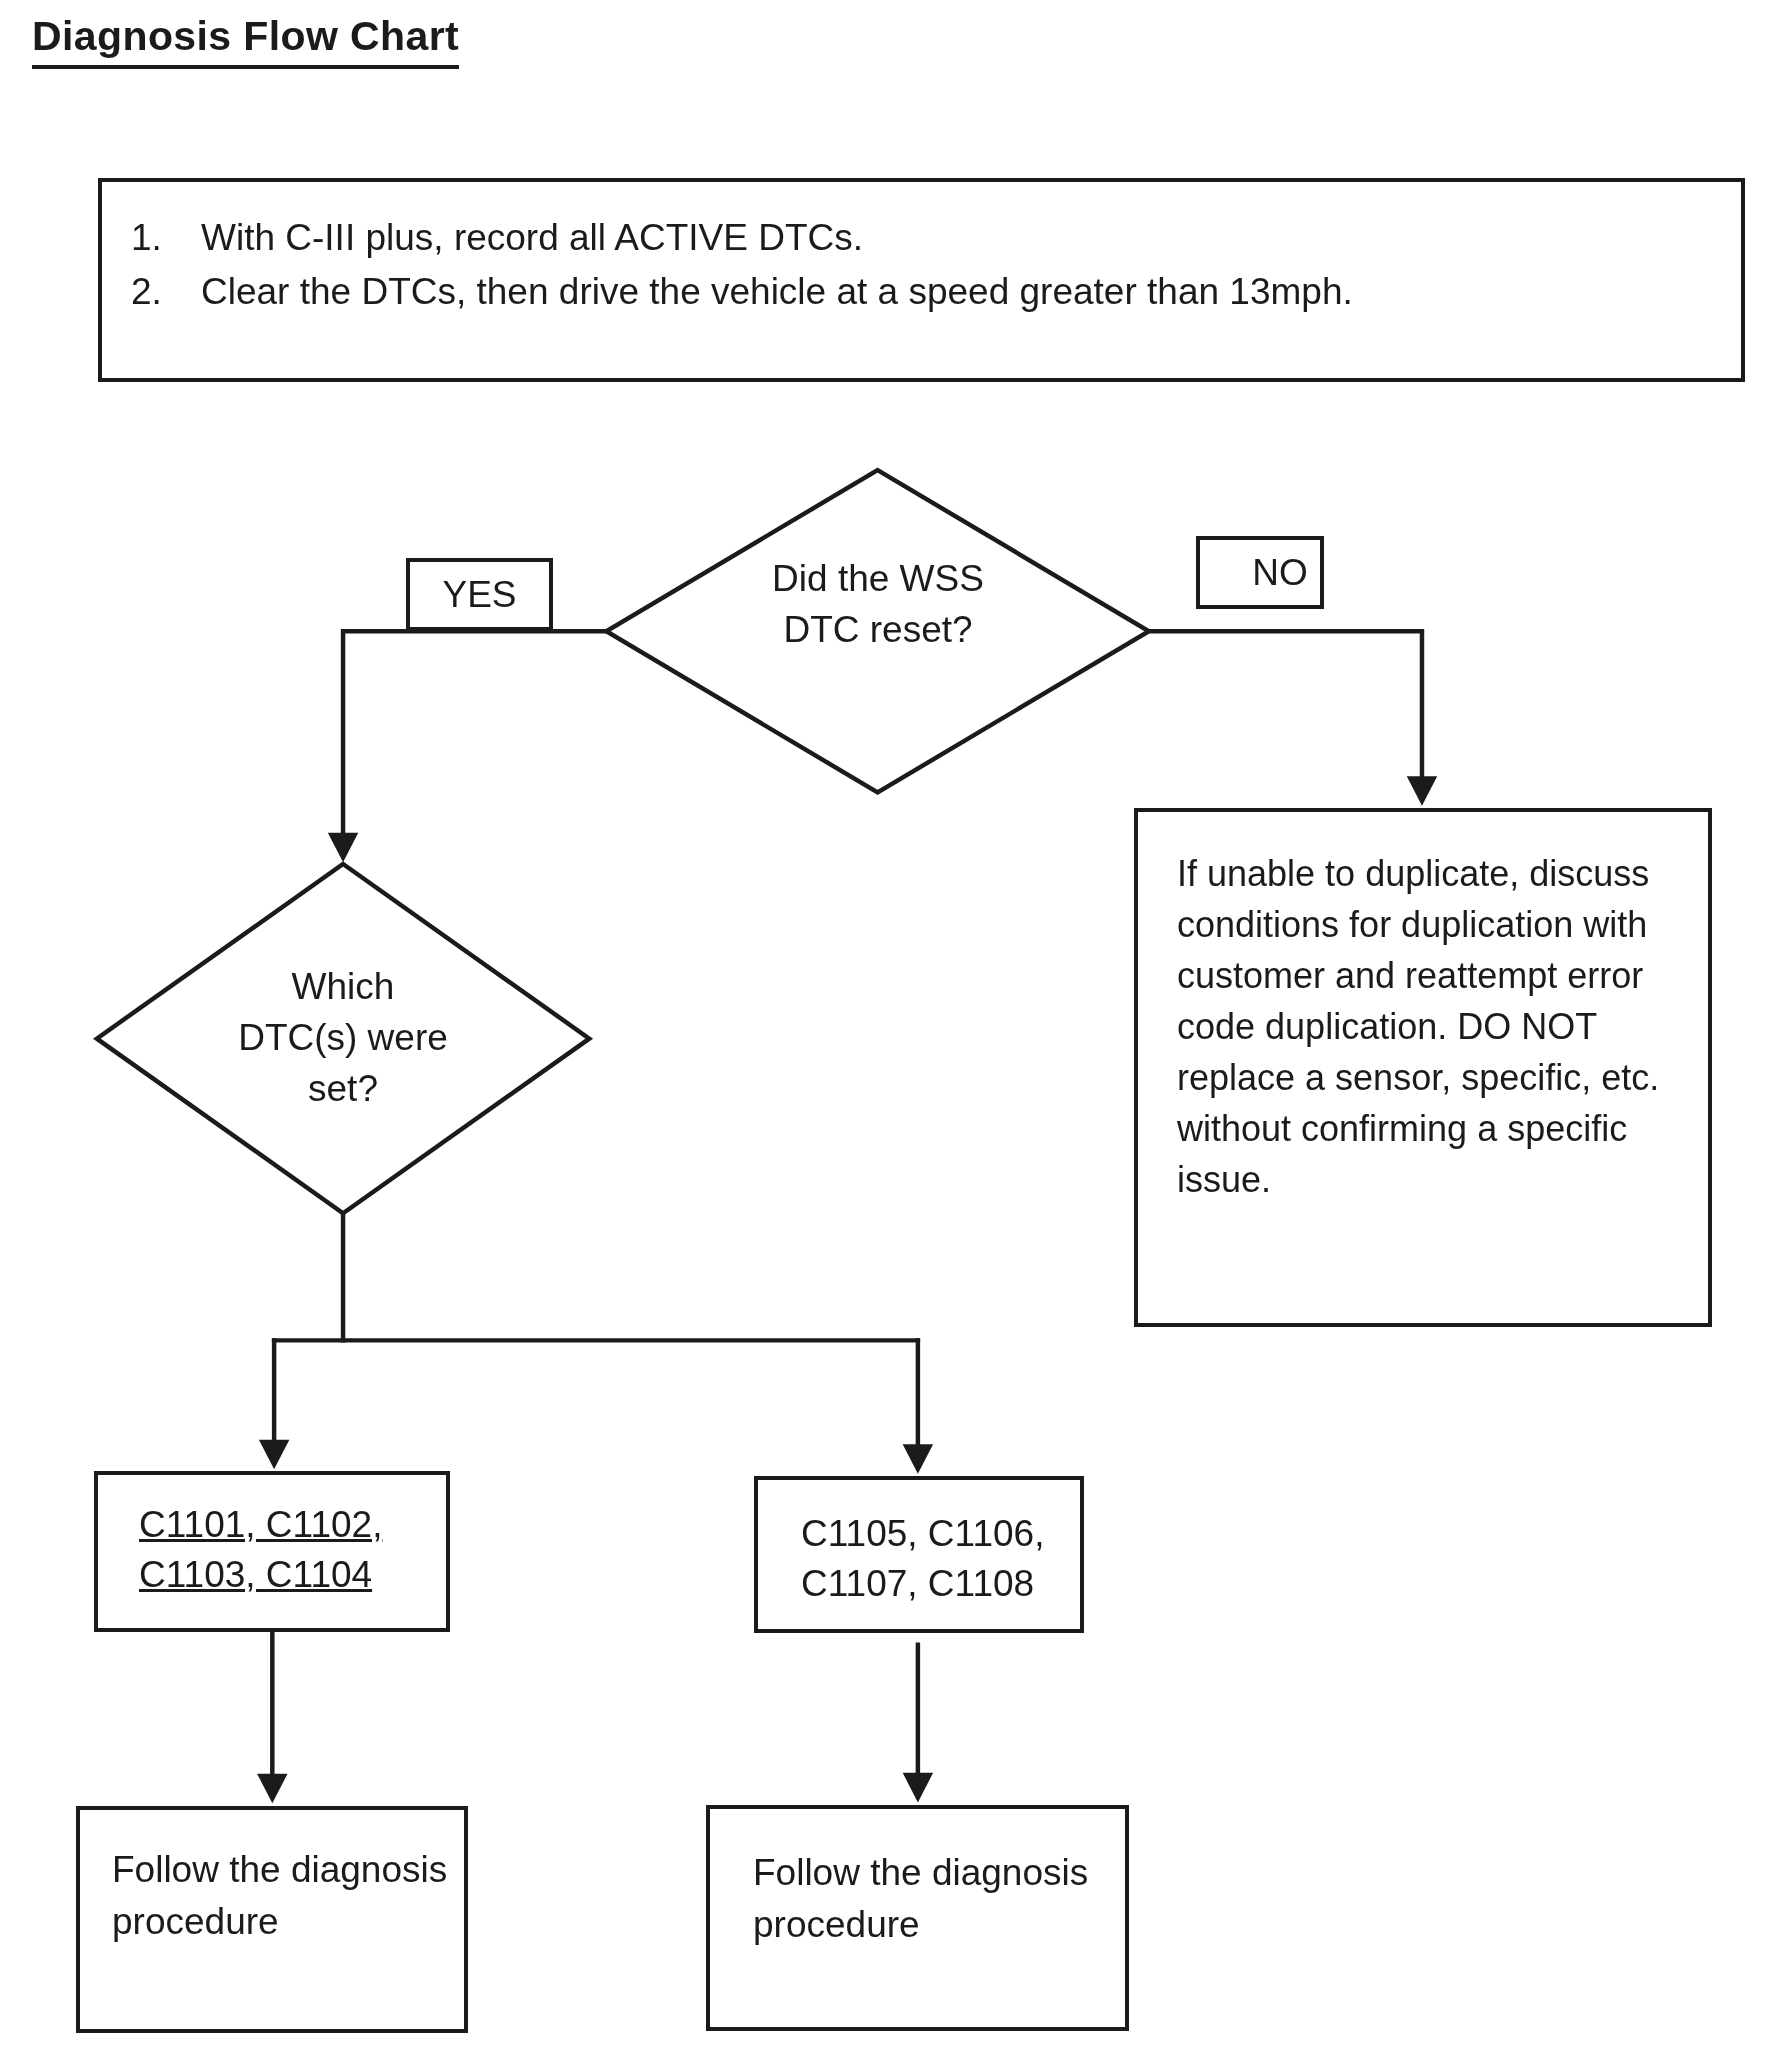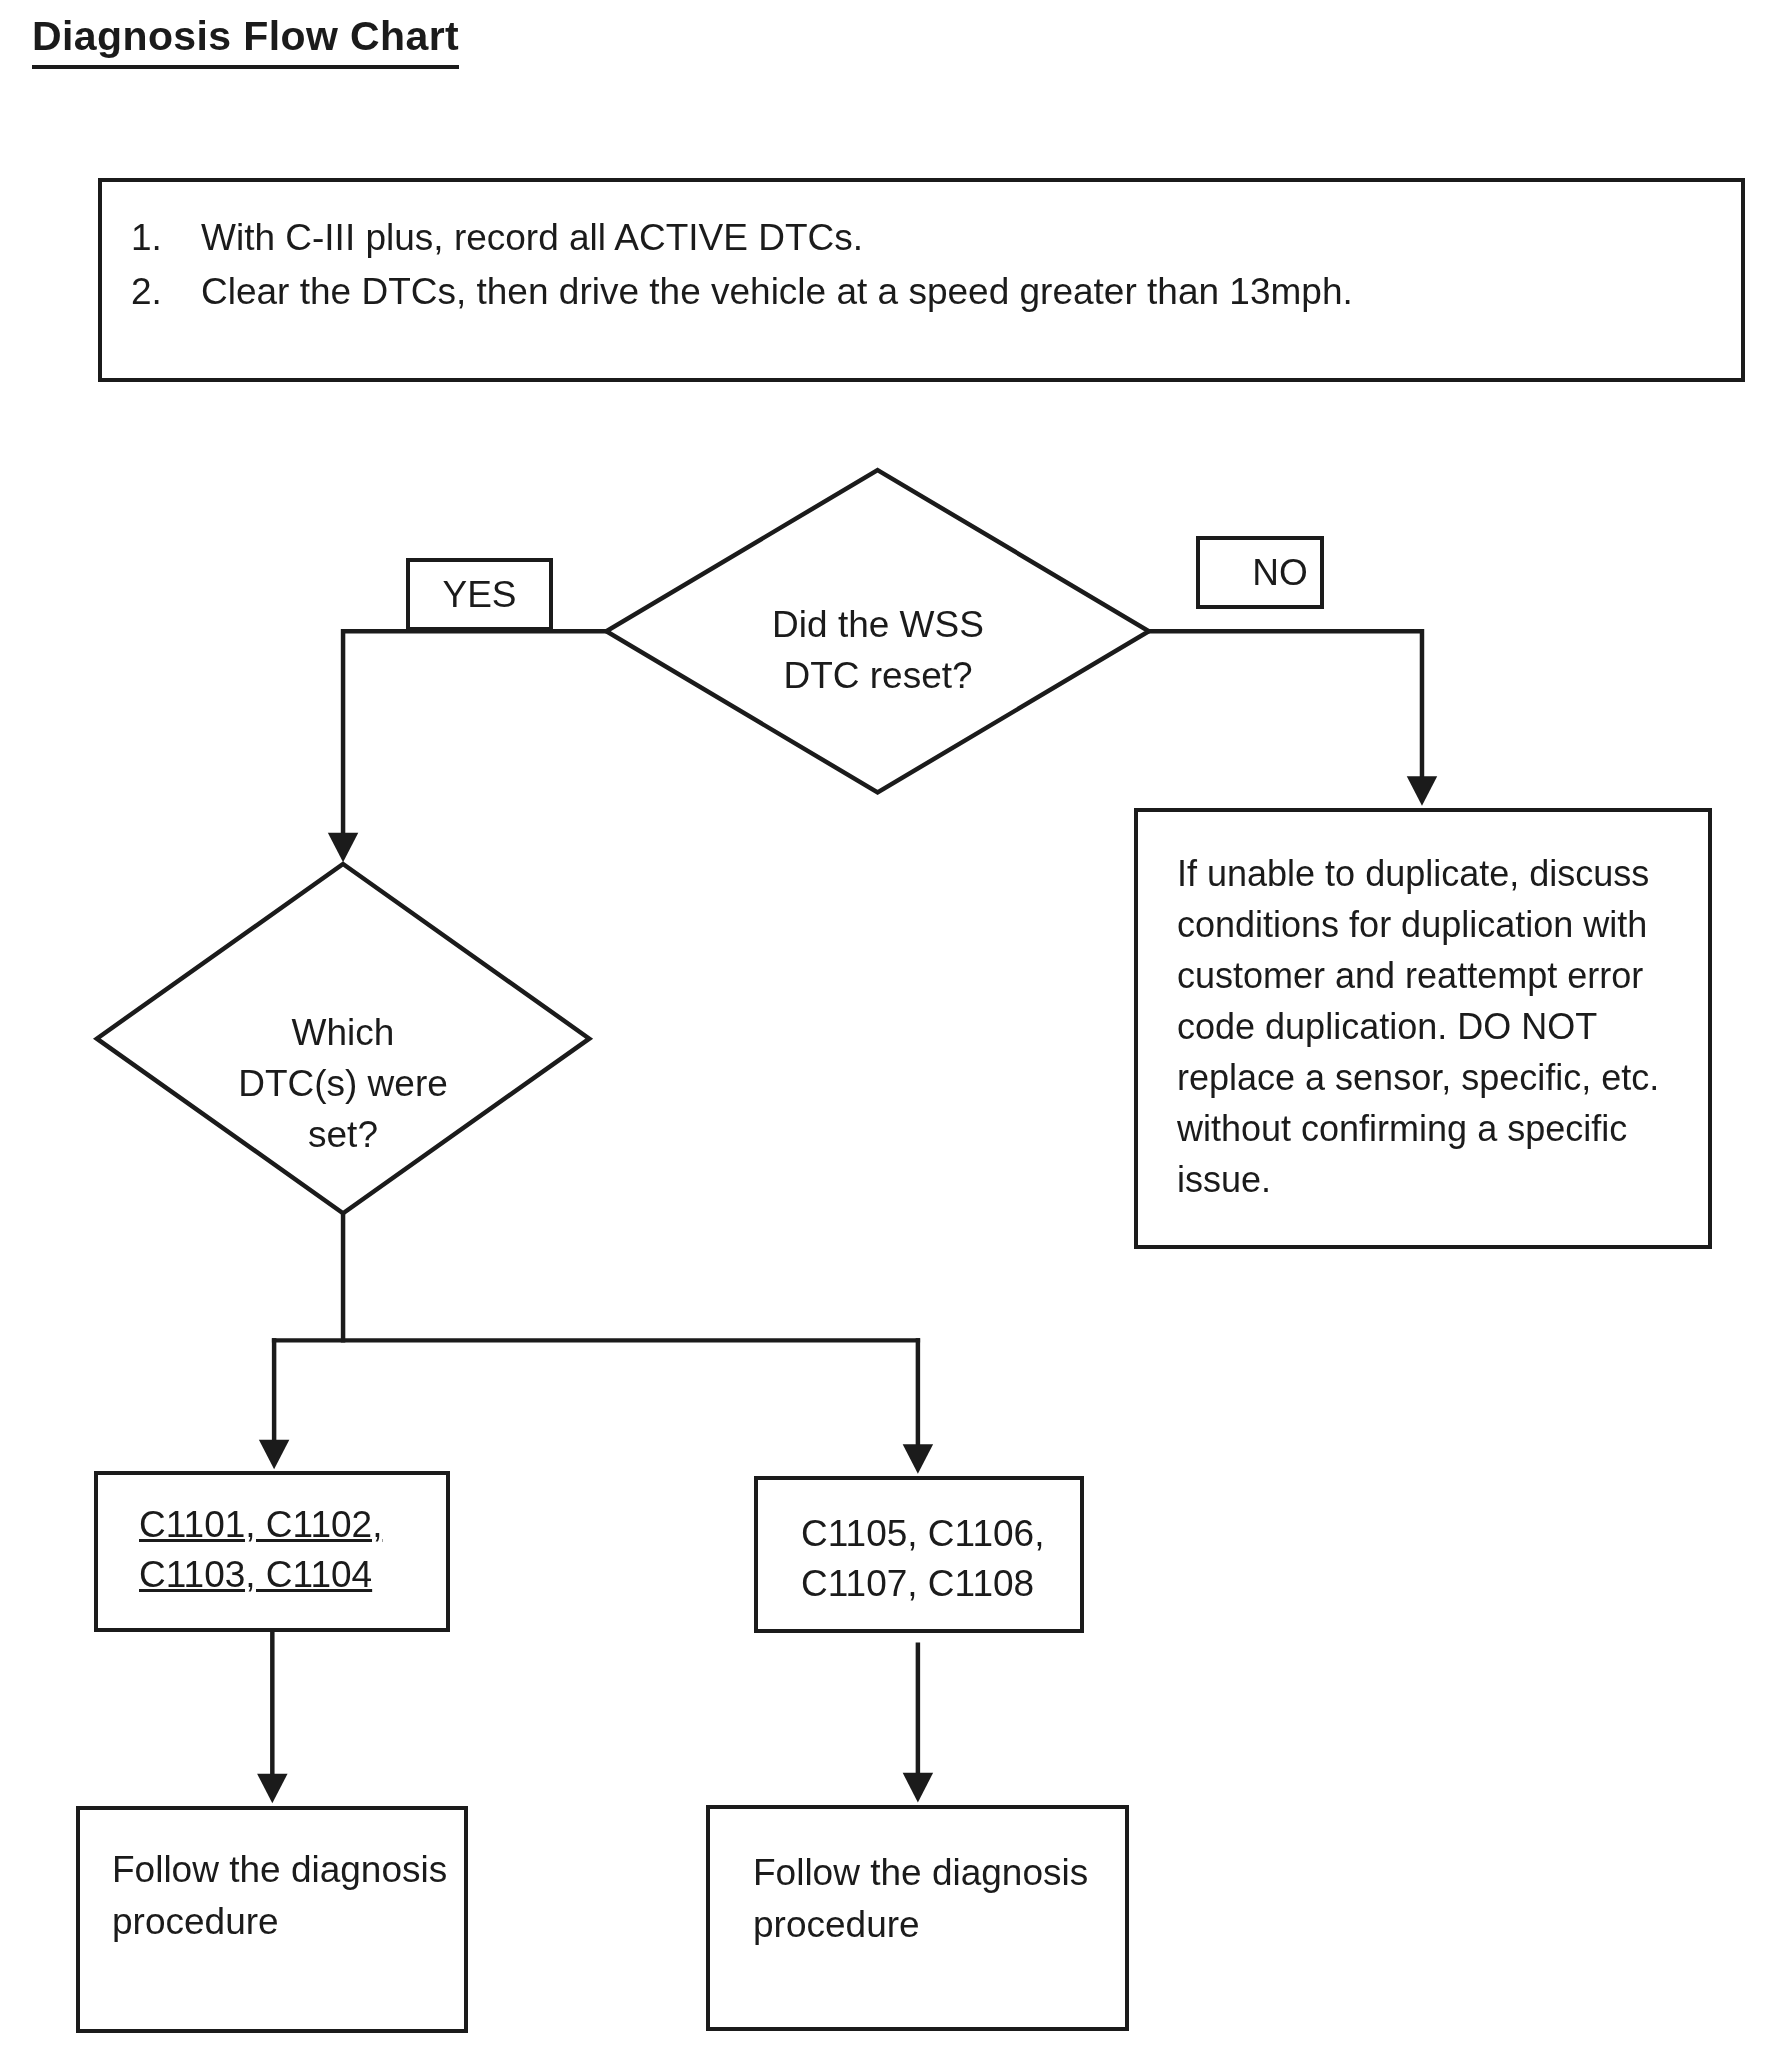--- a/index.html
+++ b/index.html
@@ -41,26 +41,25 @@
   }
   .yes-box { left: 406px; top: 558px; width: 147px; height: 73px; }
   .no-box  { left: 1196px; top: 536px; width: 128px; height: 73px; padding-left: 40px; }
 
   .diamond-text {
     position: absolute;
     text-align: center;
     font-size: 37px;
     line-height: 51px;
     white-space: nowrap;
-    margin-top: 46px;
   }
   .d1-text { left: 699px; top: 553px; width: 358px; }
   .d2-text { left: 164px; top: 961px; width: 358px; }
 
-  .info-box { left: 1134px; top: 808px; width: 578px; height: 441px; }
+  .info-box { left: 1134px; top: 808px; width: 578px; height: 519px; }
   .info-box .lines { padding: 36px 0 0 39px; font-size: 36px; line-height: 51px; }
   .line { white-space: nowrap; }
 
   .dtc-box { font-size: 37px; line-height: 50px; }
   .dtc-left  { left: 94px; top: 1471px; width: 356px; height: 161px; }
   .dtc-left .lines { padding: 25px 0 0 41px; text-decoration: underline; }
   .dtc-right { left: 754px; top: 1476px; width: 330px; height: 157px; }
   .dtc-right .lines { padding: 29px 0 0 43px; }
 
   .result-box { font-size: 37px; line-height: 52px; }

